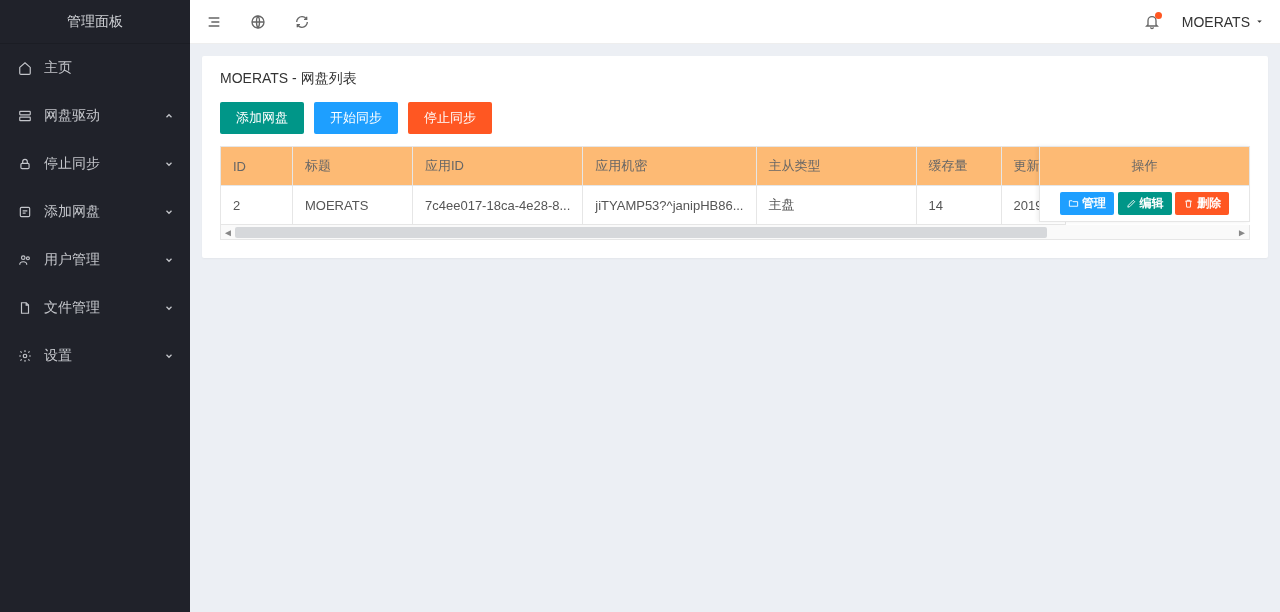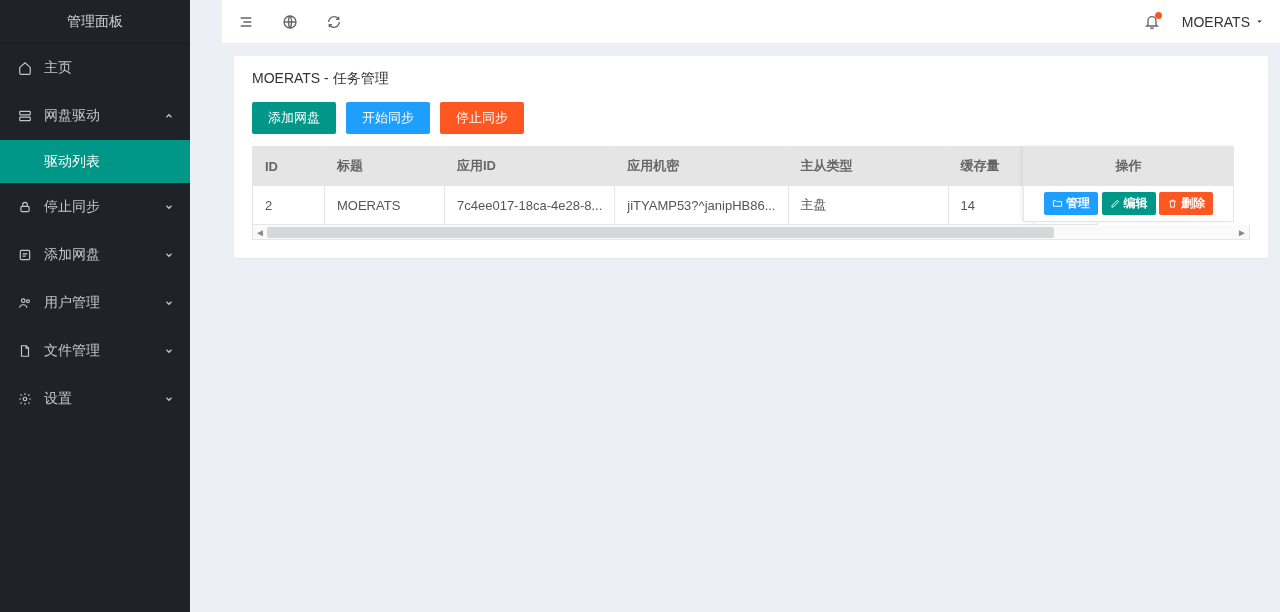--- a/index.html
+++ b/index.html
@@ -1,17 +1,17 @@
 <!DOCTYPE html>
 <html><head>
   <meta charset="utf-8">
   <style>
     * { margin: 0; padding: 0; box-sizing: border-box; }
     body { font-family: -apple-system, "Helvetica Neue", Arial, sans-serif; font-size: 14px; background: #eceff4; color: #333; width: 1280px; height: 612px; overflow: hidden; }
-    .layout { display: flex; height: 100%; gap: 32px; }
+    .layout { display: flex; height: 100%; }
     .sidebar { width: 190px; background: #20222a; color: #8e9097; display: flex; flex-direction: column; }
     .sidebar-title { height: 44px; display: flex; align-items: center; justify-content: center; color: #cfd1d5; font-size: 14px; border-bottom: 1px solid #1b1d24; }
     .nav-item { display: flex; align-items: center; padding: 0 16px; height: 48px; cursor: pointer; color: #c4c6cb; font-size: 14px; position: relative; }
     .nav-icon { width: 18px; margin-right: 10px; display: inline-flex; align-items: center; justify-content: center; }
     .nav-caret { margin-left: auto; }
     .nav-sub { background: #16181f; }
     .nav-sub .nav-item { padding-left: 44px; height: 43px; }
     .nav-sub .nav-item.active { background: #009688; color: #fff; }
     .main { flex: 1; display: flex; flex-direction: column; background: #eceff4; }
     .topbar { height: 44px; background: #fff; display: flex; align-items: center; padding: 0 16px; border-bottom: 1px solid #eee; }
@@ -29,23 +29,23 @@
     .btn-green { background: #009688; }
     .btn-blue { background: #1e9fff; }
     .btn-orange { background: #ff5722; }
     .btn-teal { background: #009688; justify-content: flex-end; }
     .btn-red { background: #ff5722; }
     .btn-xs { padding: 3px 8px; font-size: 12px; display: inline-flex; align-items: center; gap: 3px; font-weight: bold; }
     .table-wrap { position: relative; }
     .table-scroll { overflow-x: auto; }
     .table { border-collapse: collapse; table-layout: fixed; }
     .table th, .table td { border: 1px solid #e6e6e6; padding: 10px 12px; text-align: left; font-size: 13px; white-space: nowrap; overflow: hidden; text-overflow: ellipsis; }
-    .table th { background: #e5e5e5; color: #666; font-weight: bold; }
+    .table th { background: #fdba74; color: #666; font-weight: normal; }
     .table td { color: #555; }
-    .fixed-col { position: absolute; top: 0; right: 16px; background: #fff; box-shadow: -2px 0 4px rgba(0,0,0,0.06); }
+    .fixed-col { position: absolute; top: 0; right: 0; background: #fff; box-shadow: -2px 0 4px rgba(0,0,0,0.06); }
     .fixed-col th { text-align: center; }
     .fixed-col td { text-align: center; padding: 6px 12px; }
     .scrollbar-strip { height: 15px; background: #fafafa; border: 1px solid #e6e6e6; border-top: none; position: relative; }
     .scrollbar-thumb { position: absolute; left: 14px; top: 2px; height: 11px; width: 79%; background: #d6d8db; border-radius: 2px; }
     .scrollbar-arrow { position: absolute; top: 0; height: 100%; width: 14px; display: flex; align-items: center; justify-content: center; color: #888; font-size: 10px; }
     .scrollbar-arrow.left { left: 0; }
     .scrollbar-arrow.right { right: 0; }
     svg { display: block; }
   </style>
 </head>
@@ -71,25 +71,20 @@
             <rect x="3" y="14" width="18" height="6" rx="1"></rect>
           </svg>
         </span>
       <span>网盘驱动</span>
       <span class="nav-caret">
           <svg width="10" height="10" viewBox="0 0 24 24" fill="none" stroke="currentColor" stroke-width="3">
             <path d="M6 15l6-6 6 6"></path>
           </svg>
         </span>
     </div>
-    <div class="nav-sub">
-      <div class="nav-item active">
-        <span>驱动列表</span>
-      </div>
-    </div>
 
     <div class="nav-item">
       <span class="nav-icon">
           <svg width="14" height="14" viewBox="0 0 24 24" fill="none" stroke="currentColor" stroke-width="2">
             <rect x="5" y="11" width="14" height="9" rx="2"></rect>
             <path d="M8 11V8a4 4 0 018 0v3"></path>
           </svg>
         </span>
       <span>停止同步</span>
       <span class="nav-caret">
@@ -194,21 +189,21 @@
           <span>MOERATS</span>
           <svg width="9" height="9" viewBox="0 0 24 24" fill="currentColor">
               <path d="M6 9l6 6 6-6z"></path>
             </svg>
         </span>
       </div>
     </div>
 
     <div class="content">
       <div class="panel">
-        <div class="panel-title">MOERATS - 任务管理</div>
+        <div class="panel-title">MOERATS - 网盘列表</div>
 
         <div class="btn-row">
           <button class="btn btn-green">添加网盘</button>
           <button class="btn btn-blue">开始同步</button>
           <button class="btn btn-orange">停止同步</button>
         </div>
 
         <div class="table-wrap">
           <div class="table-scroll">
             <table class="table">

